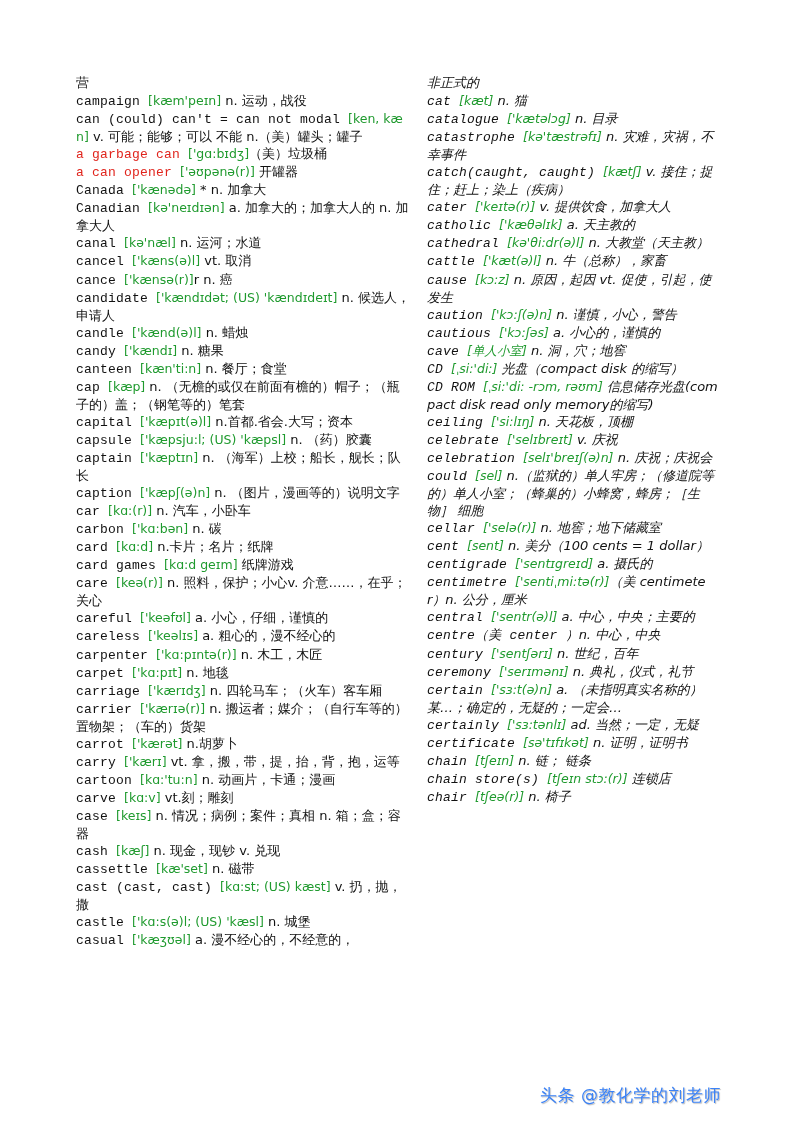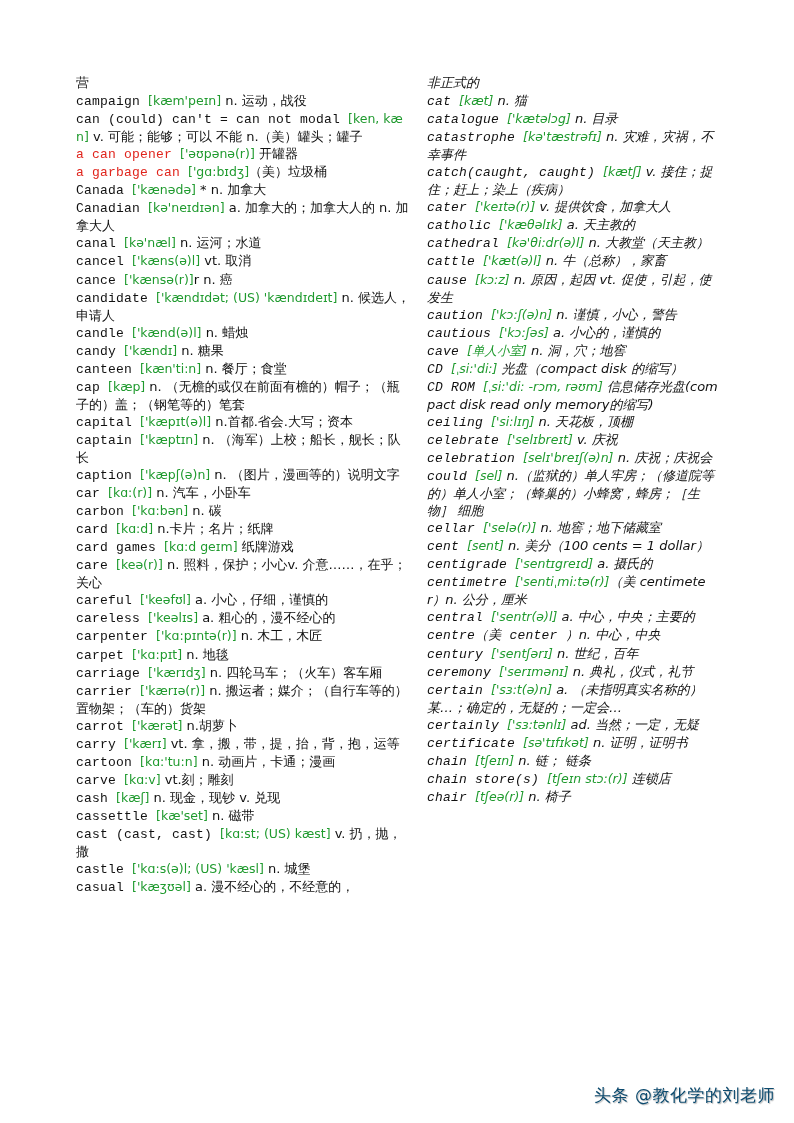--- a/index.html
+++ b/index.html
@@ -6,60 +6,62 @@
   body { width: 794px; height: 1123px; position: relative; overflow: hidden;
          font-family: "DejaVu Sans Mono", "Liberation Mono", monospace; color: #111; }
   .col { position: absolute; top: 74px; font-size: 13px; line-height: 17.05px; }
   .col-left { left: 76px; width: 336px; }
   .col-right { left: 427px; width: 296px; font-style: italic; }
   .entry { margin: 0; word-break: break-all; }
   .word { font-family: "Liberation Mono", "DejaVu Sans Mono", monospace; letter-spacing: 0.2px; }
   .word.red { color: #e0241c; }
   .ipa { color: #1f9a2e; font-family: "DejaVu Sans", sans-serif; font-size: 12.5px; }
   .def { font-family: "DejaVu Sans", sans-serif; }
-  .watermark { position: absolute; left: 594px; top: 1084px; font-family: "DejaVu Sans", sans-serif;
-               font-size: 17px; color: #0c4a6e; text-shadow: 1px 1px 1px #bbb; letter-spacing: 0.5px; }
+  .watermark { position: absolute; left: 540px; top: 1084px; font-family: "DejaVu Sans", sans-serif;
+               font-size: 17px; color: #3b82f6; text-shadow: 1px 1px 1px #bbb; letter-spacing: 0.5px; }
 </style>
 </head>
 <body>
 
 <div class="col col-left" id="left-col">
     <p class="entry"><span class="word"></span><span class="ipa"></span><span class="def">营</span></p>
     <p class="entry"><span class="word">campaign </span><span class="ipa">[kæm'peɪn]</span><span class="def"> n. 运动，战役</span></p>
     <p class="entry"><span class="word">can (could) can't = can not modal </span><span class="ipa">[ken, kæn]</span><span class="def"> v. 可能；能够；可以 不能 n.（美）罐头；罐子</span></p>
+    <p class="entry"><span class="word red">a garbage can </span><span class="ipa">['gɑ:bɪdʒ]</span><span class="def">（美）垃圾桶</span></p>
     <p class="entry"><span class="word red">a can opener </span><span class="ipa">['əʊpənə(r)]</span><span class="def"> 开罐器</span></p>
-    <p class="entry"><span class="word red">a garbage can </span><span class="ipa">['gɑ:bɪdʒ]</span><span class="def">（美）垃圾桶</span></p>
     <p class="entry"><span class="word">Canada </span><span class="ipa">['kænədə]</span><span class="def"> * n. 加拿大</span></p>
     <p class="entry"><span class="word">Canadian </span><span class="ipa">[kə'neɪdɪən]</span><span class="def"> a. 加拿大的；加拿大人的 n. 加拿大人</span></p>
     <p class="entry"><span class="word">canal </span><span class="ipa">[kə'næl]</span><span class="def"> n. 运河；水道</span></p>
     <p class="entry"><span class="word">cancel </span><span class="ipa">['kæns(ə)l]</span><span class="def"> vt. 取消</span></p>
     <p class="entry"><span class="word">cance </span><span class="ipa">['kænsə(r)]</span><span class="def">r n. 癌</span></p>
     <p class="entry"><span class="word">candidate </span><span class="ipa">['kændɪdət; (US) 'kændɪdeɪt]</span><span class="def"> n. 候选人，申请人</span></p>
     <p class="entry"><span class="word">candle </span><span class="ipa">['kænd(ə)l]</span><span class="def"> n. 蜡烛</span></p>
     <p class="entry"><span class="word">candy </span><span class="ipa">['kændɪ]</span><span class="def"> n. 糖果</span></p>
     <p class="entry"><span class="word">canteen </span><span class="ipa">[kæn'ti:n]</span><span class="def"> n. 餐厅；食堂</span></p>
     <p class="entry"><span class="word">cap </span><span class="ipa">[kæp]</span><span class="def"> n. （无檐的或仅在前面有檐的）帽子；（瓶子的）盖；（钢笔等的）笔套</span></p>
     <p class="entry"><span class="word">capital </span><span class="ipa">['kæpɪt(ə)l]</span><span class="def"> n.首都.省会.大写；资本</span></p>
+    <p class="entry"><span class="word">capsule </span><span class="ipa">['kæpsju:l; (US) 'kæpsl]</span><span class="def"> n. （药）胶囊</span></p>
     <p class="entry"><span class="word">captain </span><span class="ipa">['kæptɪn]</span><span class="def"> n. （海军）上校；船长，舰长；队长</span></p>
     <p class="entry"><span class="word">caption </span><span class="ipa">['kæpʃ(ə)n]</span><span class="def"> n. （图片，漫画等的）说明文字</span></p>
     <p class="entry"><span class="word">car </span><span class="ipa">[kɑ:(r)]</span><span class="def"> n. 汽车，小卧车</span></p>
     <p class="entry"><span class="word">carbon </span><span class="ipa">['kɑ:bən]</span><span class="def"> n. 碳</span></p>
     <p class="entry"><span class="word">card </span><span class="ipa">[kɑ:d]</span><span class="def"> n.卡片；名片；纸牌</span></p>
     <p class="entry"><span class="word">card games </span><span class="ipa">[kɑ:d geɪm]</span><span class="def"> 纸牌游戏</span></p>
     <p class="entry"><span class="word">care </span><span class="ipa">[keə(r)]</span><span class="def"> n. 照料，保护；小心v. 介意……，在乎；关心</span></p>
     <p class="entry"><span class="word">careful </span><span class="ipa">['keəfʊl]</span><span class="def"> a. 小心，仔细，谨慎的</span></p>
     <p class="entry"><span class="word">careless </span><span class="ipa">['keəlɪs]</span><span class="def"> a. 粗心的，漫不经心的</span></p>
     <p class="entry"><span class="word">carpenter </span><span class="ipa">['kɑ:pɪntə(r)]</span><span class="def"> n. 木工，木匠</span></p>
     <p class="entry"><span class="word">carpet </span><span class="ipa">['kɑ:pɪt]</span><span class="def"> n. 地毯</span></p>
     <p class="entry"><span class="word">carriage </span><span class="ipa">['kærɪdʒ]</span><span class="def"> n. 四轮马车；（火车）客车厢</span></p>
     <p class="entry"><span class="word">carrier </span><span class="ipa">['kærɪə(r)]</span><span class="def"> n. 搬运者；媒介；（自行车等的）置物架；（车的）货架</span></p>
     <p class="entry"><span class="word">carrot </span><span class="ipa">['kærət]</span><span class="def"> n.胡萝卜</span></p>
     <p class="entry"><span class="word">carry </span><span class="ipa">['kærɪ]</span><span class="def"> vt. 拿，搬，带，提，抬，背，抱，运等</span></p>
     <p class="entry"><span class="word">cartoon </span><span class="ipa">[kɑ:'tu:n]</span><span class="def"> n. 动画片，卡通；漫画</span></p>
     <p class="entry"><span class="word">carve </span><span class="ipa">[kɑ:v]</span><span class="def"> vt.刻；雕刻</span></p>
+    <p class="entry"><span class="word">case </span><span class="ipa">[keɪs]</span><span class="def"> n. 情况；病例；案件；真相 n. 箱；盒；容器</span></p>
     <p class="entry"><span class="word">cash </span><span class="ipa">[kæʃ]</span><span class="def"> n. 现金，现钞 v. 兑现</span></p>
     <p class="entry"><span class="word">cassettle </span><span class="ipa">[kæ'set]</span><span class="def"> n. 磁带</span></p>
     <p class="entry"><span class="word">cast (cast, cast) </span><span class="ipa">[kɑ:st; (US) kæst]</span><span class="def"> v. 扔，抛，撒</span></p>
     <p class="entry"><span class="word">castle </span><span class="ipa">['kɑ:s(ə)l; (US) 'kæsl]</span><span class="def"> n. 城堡</span></p>
     <p class="entry"><span class="word">casual </span><span class="ipa">['kæʒʊəl]</span><span class="def"> a. 漫不经心的，不经意的，</span></p>
   </div>
 <div class="col col-right" id="right-col">
     <p class="entry"><span class="word"></span><span class="ipa"></span><span class="def">非正式的</span></p>
     <p class="entry"><span class="word">cat </span><span class="ipa">[kæt]</span><span class="def"> n. 猫</span></p>
     <p class="entry"><span class="word">catalogue </span><span class="ipa">['kætəlɔg]</span><span class="def"> n. 目录</span></p>

